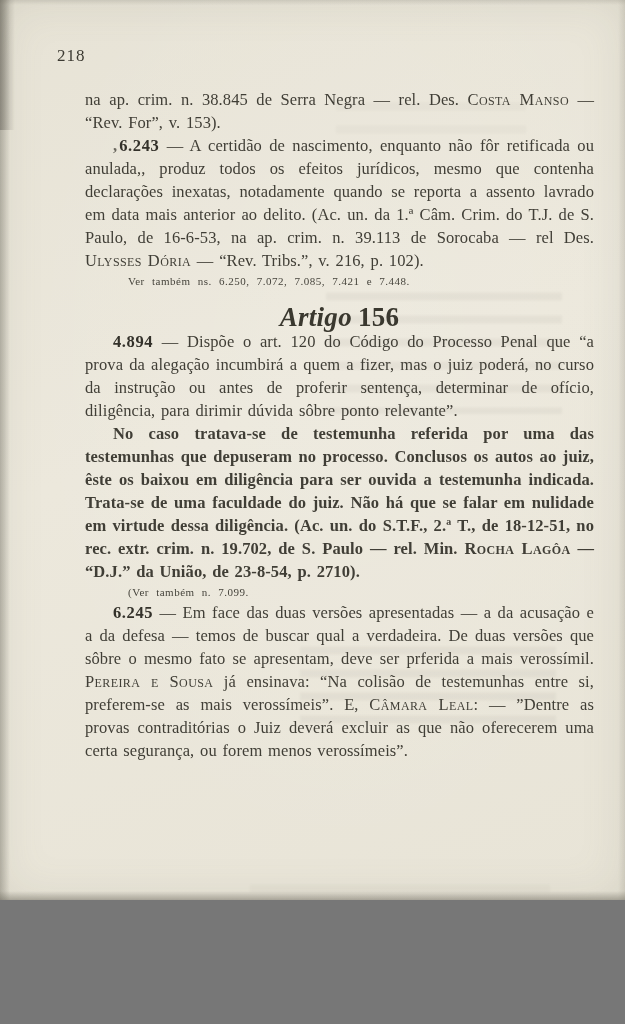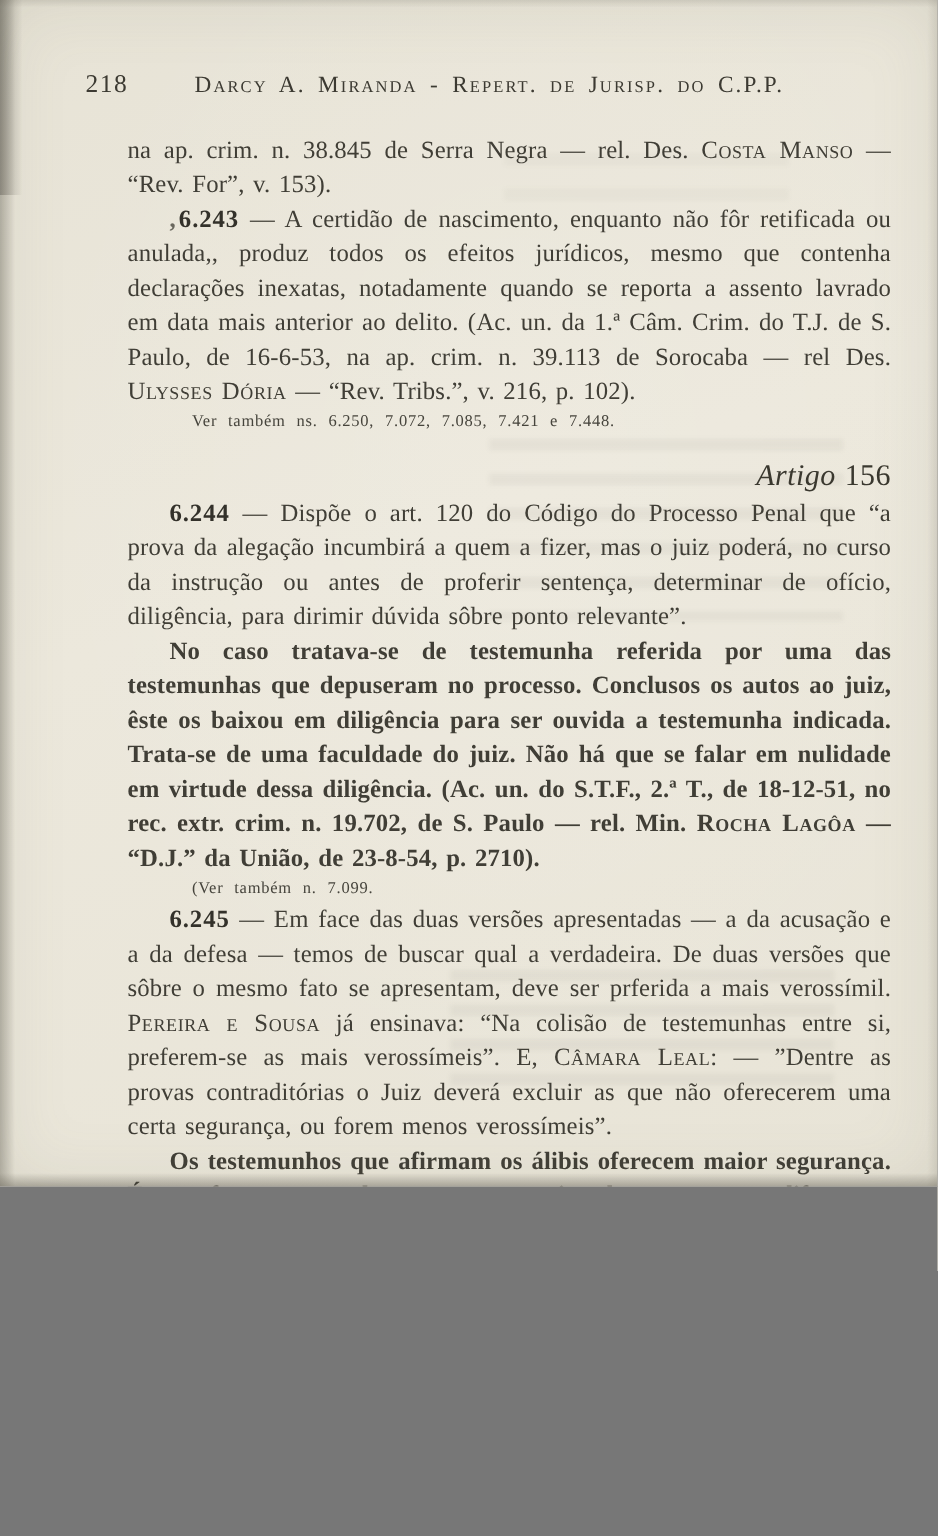--- a/index.html
+++ b/index.html
@@ -1,18 +1,18 @@
 <!DOCTYPE html>
 <html><head>
 <meta charset="utf-8">
 <style>
   html,body { margin:0; padding:0; background:#777; }
   .page {
     position:relative;
-    width:625px; height:791px;
+    width:625px; height:900px;
     margin:0 auto;
     background:
       radial-gradient(ellipse at 55% 40%, rgba(255,255,255,0.10), rgba(0,0,0,0) 70%),
       linear-gradient(160deg, #e7e3d6 0%, #ece8dc 45%, #e8e4d7 100%);
     background-color:#e9e5d9;
     overflow:hidden;
     font-family:"Liberation Serif", serif;
     color:#403e36;
   }
   .page::after{
@@ -51,22 +51,22 @@
           word-spacing:0.09em; letter-spacing:0.1px;margin-left:28px; }
   .text p { margin:0; }
   .cont   { text-indent:0; }
   .entry  { text-indent:28px; }
   .follow { text-indent:28px;font-weight:bold; }
   .num    { font-weight:700; letter-spacing:0.6px; color:#33312a; }
   .sc     { font-variant:small-caps; letter-spacing:0.4px; }
   .artifact { opacity:0.75; font-weight:700; margin-right:2px; }
   .see-also { font-size:11px; line-height:18px; padding-left:43px;
               letter-spacing:0.5px; word-spacing:4px; text-align:left; color:#46443c; }
-  .artigo { margin:0; font-size:20px; font-weight:400; line-height:26px;
-            text-align:right; color:#3a382f; letter-spacing:0.3px; }
+  .artigo { margin:0; font-size:27px; font-weight:700; line-height:26px;
+            text-align:center; color:#3a382f; letter-spacing:0.3px; }
   .artigo .it { font-style:italic; margin-right:6px; }
 
   .mt-entry1 { margin-top:22px; }
   .mt-see1   { margin-top:10px; }
   .mt-h156   { margin-top:14px; }
   .mt-e244   { margin-top:14px; }
   .mt-see2   { margin-top:8px; }
   .mt-h157   { margin-top:14px; }
   .mt-e245   { margin-top:12px; }
 </style>
@@ -80,38 +80,36 @@
   <div class="corner-tl"></div>
   <div class="edge-right"></div>
   <div class="edge-bottom"></div>
   <div class="ghost g1"></div>
   <div class="ghost g2"></div>
   <div class="ghost g3"></div>
   <div class="ghost g4"></div>
 
   <div class="header">
     <span class="page-num">218</span>
-    <span class="running-title">Darcy A. Miranda - Repert. de Jurisp. do C.P.P.</span>
   </div>
 
   <div class="text">
 
     <p class="cont"><span>na ap. crim. n. 38.845 de Serra Negra — rel. Des. </span><span class="sc">Costa Manso</span><span> — “Rev. For”, v. 153).</span></p>
 
     <p class="entry mt-entry1"><span class="artifact">,</span><span class="num">6.243</span><span> — A certidão de nascimento, enquanto não fôr retificada ou anulada,, produz todos os efeitos jurídicos, mesmo que contenha declarações inexatas, notadamente quando se reporta a assento lavrado em data mais anterior ao delito. (Ac. un. da 1.ª Câm. Crim. do T.J. de S. Paulo, de 16-6-53, na ap. crim. n. 39.113 de Sorocaba — rel Des. </span><span class="sc">Ulysses Dória</span><span> — “Rev. Tribs.”, v. 216, p. 102).</span></p>
 
     <p class="see-also mt-see1">Ver também ns. 6.250, 7.072, 7.085, 7.421 e 7.448.</p>
 
     <h2 class="artigo mt-h156"><span class="it">Artigo</span><span>156</span></h2>
 
-    <p class="entry mt-e244"><span class="num">6.244</span><span> — Dispõe o art. 120 do Código do Processo Penal que “a prova da alegação incumbirá a quem a fizer, mas o juiz poderá, no curso da instrução ou antes de proferir sentença, determinar de ofício, diligência, para dirimir dúvida sôbre ponto relevante”.</span></p>
+    <p class="entry mt-e244"><span class="num">4.894</span><span> — Dispõe o art. 120 do Código do Processo Penal que “a prova da alegação incumbirá a quem a fizer, mas o juiz poderá, no curso da instrução ou antes de proferir sentença, determinar de ofício, diligência, para dirimir dúvida sôbre ponto relevante”.</span></p>
 
     <p class="follow"><span>No caso tratava-se de testemunha referida por uma das testemunhas que depuseram no processo.  Conclusos os autos ao juiz, êste os baixou em diligência para ser ouvida a testemunha indicada.  Trata-se de uma faculdade do juiz.  Não há que se falar em nulidade em virtude dessa diligência. (Ac. un. do S.T.F., 2.ª T., de 18-12-51, no rec. extr. crim. n. 19.702, de S. Paulo — rel. Min. </span><span class="sc">Rocha Lagôa</span><span> — “D.J.” da União, de 23-8-54, p. 2710).</span></p>
 
     <p class="see-also mt-see2">(Ver também n. 7.099.</p>
 
 
     <p class="entry mt-e245"><span class="num">6.245</span><span> — Em face das duas versões apresentadas — a da acusação e a da defesa — temos de buscar qual a verdadeira.  De duas versões que sôbre o mesmo fato se apresentam, deve ser prferida a mais verossímil.  </span><span class="sc">Pereira e Sousa</span><span> já ensinava: “Na colisão de testemunhas entre si, preferem-se as mais verossímeis”.  E, </span><span class="sc">Câmara Leal</span><span>: — ”Dentre as provas contraditórias o Juiz deverá excluir as que não oferecerem uma certa segurança, ou forem menos verossímeis”.</span></p>
 
-    <p class="follow">Os testemunhos que afirmam os álibis oferecem maior segurança.  É que foram prestados por pessoas situadas em pontos diferentes, formando, dêste modo um encadeiamento lógico, coerente, de convencimento ao julgador, não havendo, além do mais, ligação</p>
 
   </div>
 </div>
 
 </body></html>

